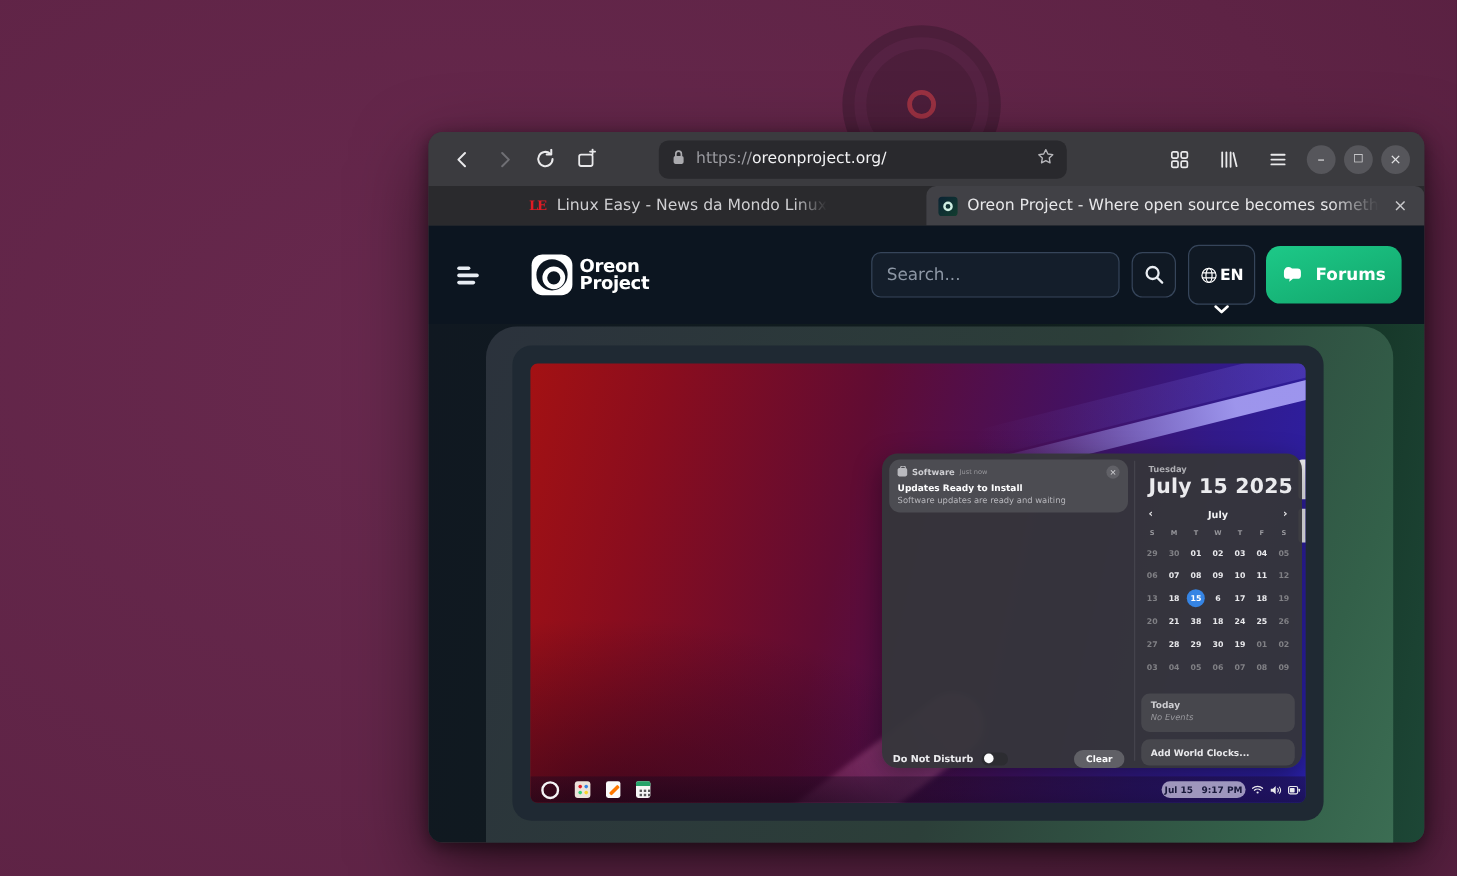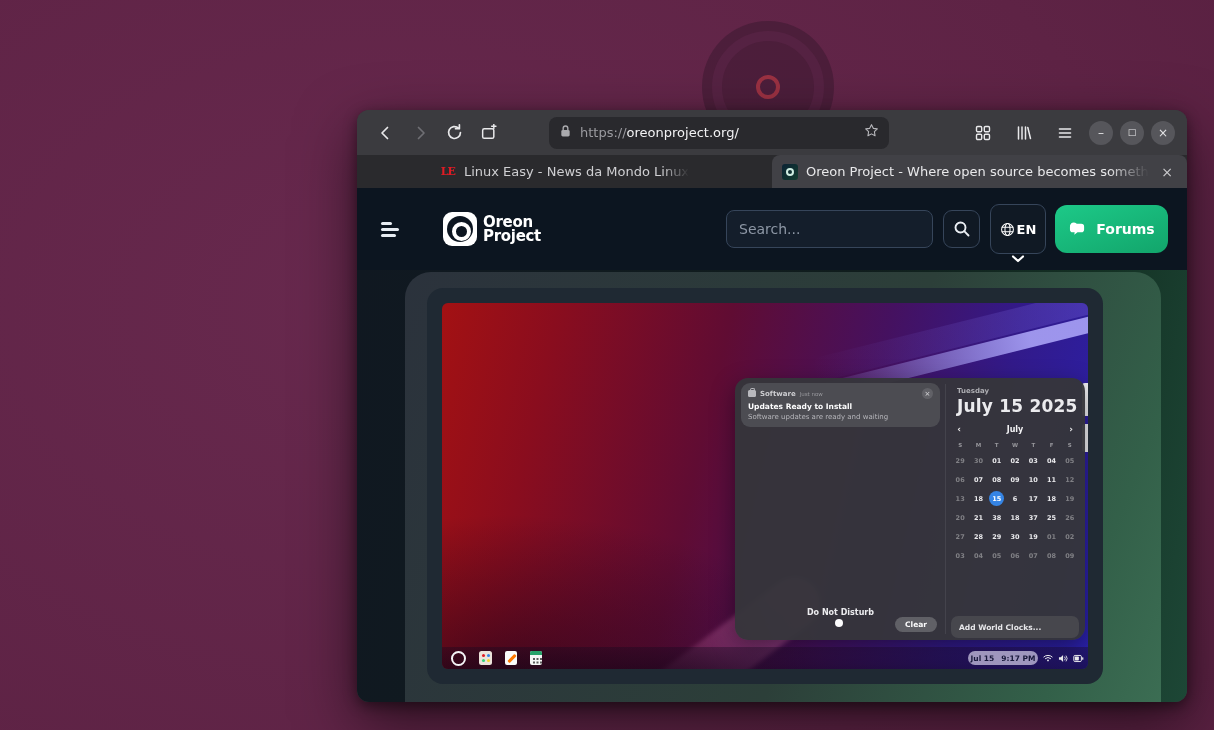--- a/index.html
+++ b/index.html
@@ -113,21 +113,21 @@
   .notif-app { font-size:7px; font-weight:bold; color:#cdcdd1; }
   .notif-time { font-size:5.5px; color:#98989d; }
   .notif-close { margin-left:auto; width:11px; height:11px; border-radius:50%; background:#616167;
                  color:#dedee1; font-size:7px; display:flex; align-items:center; justify-content:center; }
   .notif-title { margin-top:3px; font-size:7.5px; font-weight:bold; color:#fdfdfe; }
   .notif-body { margin-top:2px; font-size:7px; color:#b6b6bb; }
   .bag-ico { width:8px; height:7px; border-radius:1.5px; background:#b9b9be; position:relative; }
   .bag-ico::before { content:""; position:absolute; left:2px; top:-2.5px; width:3px; height:2.5px;
                      border:1px solid #b9b9be; border-bottom:none; border-radius:2px 2px 0 0; }
 
-  .dnd-row { position:absolute; left:9px; right:9px; bottom:18px; height:14px; display:flex; align-items:center;flex-direction:column; }
+  .dnd-row { position:absolute; left:9px; right:9px; bottom:1px; height:14px; display:flex; align-items:center; }
   .dnd-label { font-size:8px; font-weight:bold; color:#ececef; }
   .toggle { width:22px; height:11px; border-radius:6px; background:#2c2c31; margin-left:7px; position:relative; }
   .toggle::after { content:""; position:absolute; left:1.5px; top:1.5px; width:8px; height:8px;
                    border-radius:50%; background:#fcfcfd; }
   .clear-btn { margin-left:auto; background:#606066; border-radius:8px; padding:3px 10px;
                font-size:7.5px; font-weight:bold; color:#fbfbfc; }
 
   .cal-weekday { position:absolute; left:11px; top:9px; font-size:7px; font-weight:bold; color:#aeaeb3; }
   .cal-title { position:absolute; left:11px; top:18px; font-size:17px; font-weight:600; color:#ebebee; letter-spacing:.2px; }
   .cal-nav { position:absolute; left:5px; right:6px; top:45px; height:12px; display:flex; align-items:center; }
@@ -388,38 +388,42 @@
                         <span>15</span>
                       </div>
                       <div class="cal-c">6</div>
                       <div class="cal-c">17</div>
                       <div class="cal-c">18</div>
                       <div class="cal-c dim">19</div>
                       <div class="cal-c dim">20</div>
                       <div class="cal-c">21</div>
                       <div class="cal-c">38</div>
                       <div class="cal-c">18</div>
-                      <div class="cal-c">37</div>
+                      <div class="cal-c">24</div>
                       <div class="cal-c">25</div>
                       <div class="cal-c dim">26</div>
                       <div class="cal-c dim">27</div>
                       <div class="cal-c">28</div>
                       <div class="cal-c">29</div>
                       <div class="cal-c">30</div>
                       <div class="cal-c">19</div>
                       <div class="cal-c dim">01</div>
                       <div class="cal-c dim">02</div>
                       <div class="cal-c dim">03</div>
                       <div class="cal-c dim">04</div>
                       <div class="cal-c dim">05</div>
                       <div class="cal-c dim">06</div>
                       <div class="cal-c dim">07</div>
                       <div class="cal-c dim">08</div>
                       <div class="cal-c dim">09</div>
                     </div>
+                  <div class="today-card">
+                    <div class="today-label">Today</div>
+                    <div class="no-events">No Events</div>
+                  </div>
                   <div class="clocks-card">Add World Clocks...</div>
                 </div>
               </div>
 
               <div class="taskbar">
                 <div class="dock">
                   <span class="d-oreon"></span>
                   <span class="d-soft"></span>
                   <span class="d-edit"></span>
                   <span class="d-calc"></span>

